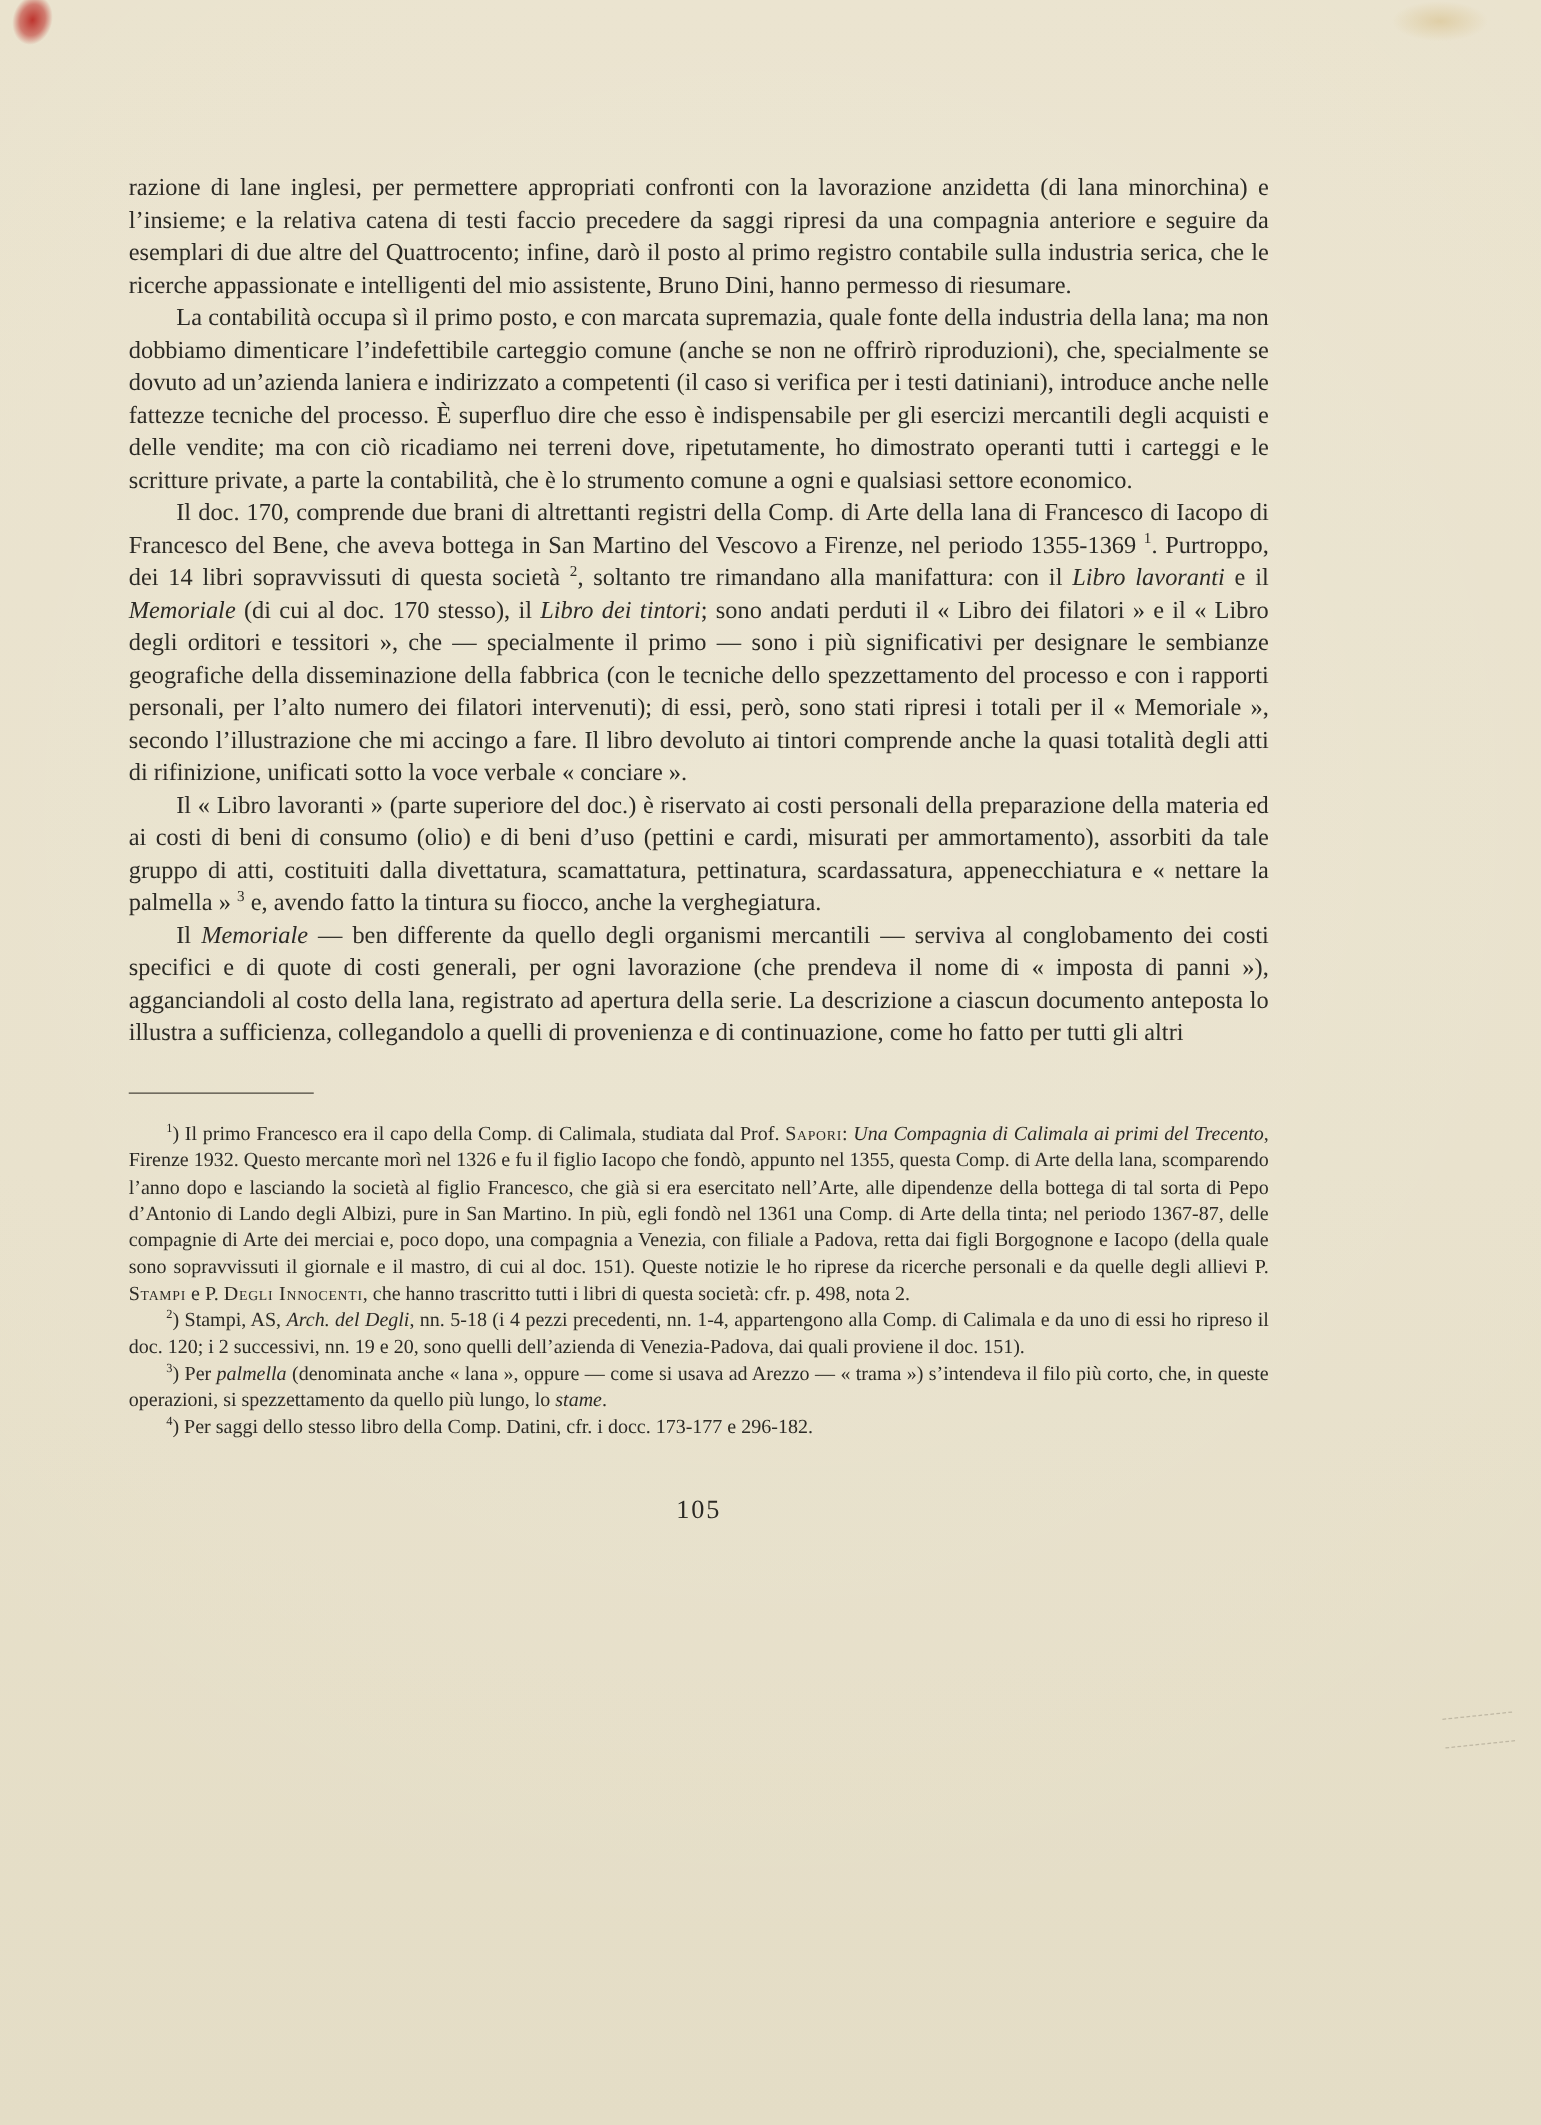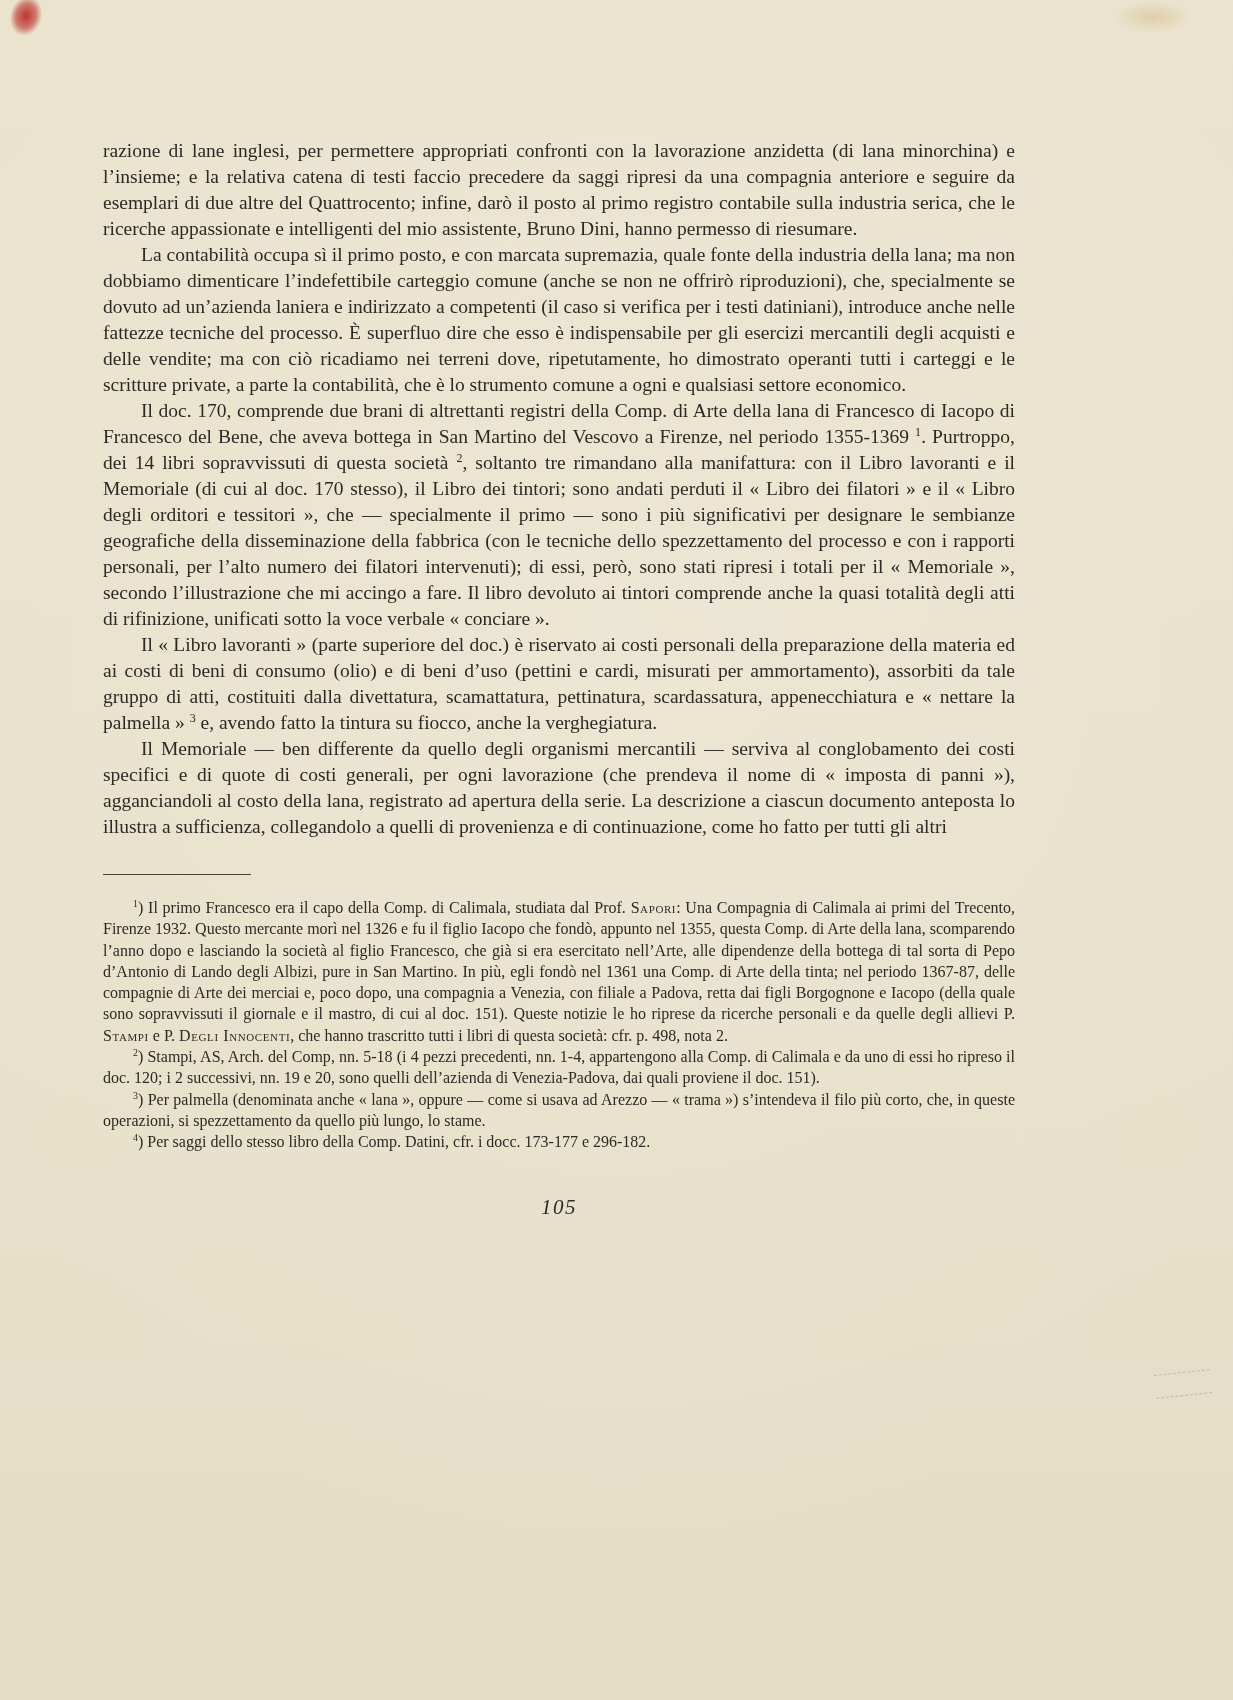--- a/index.html
+++ b/index.html
@@ -47,21 +47,21 @@
     top: 138px;
     width: 912px;
   }
   .para {
     margin: 0;
     text-align: justify;
     font-size: 19.5px;
     line-height: 26px;
   }
   .para.indent { text-indent: 38px; }
-  .it { }
+  .it { font-style: italic; }
   .sc { font-variant: small-caps; letter-spacing: 0.6px; }
   sup {
     font-size: 0.62em;
     line-height: 0;
     vertical-align: super;
   }
   .fn-rule {
     border: 0;
     border-top: 1.5px solid #4a463c;
     width: 148px;
@@ -70,21 +70,20 @@
   .footnote {
     margin: 0;
     text-align: justify;
     font-size: 16px;
     line-height: 21.3px;
     text-indent: 30px;
   }
   .page-number {
     margin-top: 42px;
     text-align: center;
-    font-style: italic;
     font-size: 21px;
     letter-spacing: 1.5px;
   }
 </style>
 </head>
 <body>
 
 <div class="page">
   <div class="stain-red"></div>
   <div class="stain-yellow"></div>
@@ -94,19 +93,19 @@
     <div>
         <p class="para"><span>razione di lane inglesi, per permettere appropriati confronti con la lavorazione anzidetta (di lana minorchina) e l’insieme; e la relativa catena di testi faccio precedere da saggi ripresi da una compagnia anteriore e seguire da esemplari di due altre del Quattrocento; infine, darò il posto al primo registro contabile sulla industria serica, che le ricerche appassionate e intelligenti del mio assistente, Bruno Dini, hanno permesso di riesumare.</span></p>
         <p class="para indent"><span>La contabilità occupa sì il primo posto, e con marcata supremazia, quale fonte della industria della lana; ma non dobbiamo dimenticare l’indefettibile carteggio comune (anche se non ne offrirò riproduzioni), che, specialmente se dovuto ad un’azienda laniera e indirizzato a competenti (il caso si verifica per i testi datiniani), introduce anche nelle fattezze tecniche del processo. È superfluo dire che esso è indispensabile per gli esercizi mercantili degli acquisti e delle vendite; ma con ciò ricadiamo nei terreni dove, ripetutamente, ho dimostrato operanti tutti i carteggi e le scritture private, a parte la contabilità, che è lo strumento comune a ogni e qualsiasi settore economico.</span></p>
         <p class="para indent"><span>Il doc. 170, comprende due brani di altrettanti registri della Comp. di Arte della lana di Francesco di Iacopo di Francesco del Bene, che aveva bottega in San Martino del Vescovo a Firenze, nel periodo 1355-1369 </span><sup>1</sup><span>. Purtroppo, dei 14 libri sopravvissuti di questa società </span><sup>2</sup><span>, soltanto tre rimandano alla manifattura: con il </span><span class="it">Libro lavoranti</span><span> e il </span><span class="it">Memoriale</span><span> (di cui al doc. 170 stesso), il </span><span class="it">Libro dei tintori</span><span>; sono andati perduti il « Libro dei filatori » e il « Libro degli orditori e tessitori », che — specialmente il primo — sono i più significativi per designare le sembianze geografiche della disseminazione della fabbrica (con le tecniche dello spezzettamento del processo e con i rapporti personali, per l’alto numero dei filatori intervenuti); di essi, però, sono stati ripresi i totali per il « Memoriale », secondo l’illustrazione che mi accingo a fare. Il libro devoluto ai tintori comprende anche la quasi totalità degli atti di rifinizione, unificati sotto la voce verbale « conciare ».</span></p>
         <p class="para indent"><span>Il « Libro lavoranti » (parte superiore del doc.) è riservato ai costi personali della preparazione della materia ed ai costi di beni di consumo (olio) e di beni d’uso (pettini e cardi, misurati per ammortamento), assorbiti da tale gruppo di atti, costituiti dalla divettatura, scamattatura, pettinatura, scardassatura, appenecchiatura e « nettare la palmella » </span><sup>3</sup><span> e, avendo fatto la tintura su fiocco, anche la verghegiatura.</span></p>
         <p class="para indent"><span>Il </span><span class="it">Memoriale</span><span> — ben differente da quello degli organismi mercantili — serviva al conglobamento dei costi specifici e di quote di costi generali, per ogni lavorazione (che prendeva il nome di « imposta di panni »), agganciandoli al costo della lana, registrato ad apertura della serie. La descrizione a ciascun documento anteposta lo illustra a sufficienza, collegandolo a quelli di provenienza e di continuazione, come ho fatto per tutti gli altri</span></p>
       </div>
     <hr class="fn-rule">
     <div>
         <p class="footnote"><sup>1</sup><span>) </span><span>Il primo Francesco era il capo della Comp. di Calimala, studiata dal Prof. </span><span class="sc">Sapori</span><span>: </span><span class="it">Una Compagnia di Calimala ai primi del Trecento</span><span>, Firenze 1932. Questo mercante morì nel 1326 e fu il figlio Iacopo che fondò, appunto nel 1355, questa Comp. di Arte della lana, scomparendo l’anno dopo e lasciando la società al figlio Francesco, che già si era esercitato nell’Arte, alle dipendenze della bottega di tal sorta di Pepo d’Antonio di Lando degli Albizi, pure in San Martino. In più, egli fondò nel 1361 una Comp. di Arte della tinta; nel periodo 1367-87, delle compagnie di Arte dei merciai e, poco dopo, una compagnia a Venezia, con filiale a Padova, retta dai figli Borgognone e Iacopo (della quale sono sopravvissuti il giornale e il mastro, di cui al doc. 151). Queste notizie le ho riprese da ricerche personali e da quelle degli allievi P. </span><span class="sc">Stampi</span><span> e P. </span><span class="sc">Degli Innocenti</span><span>, che hanno trascritto tutti i libri di questa società: cfr. p. 498, nota 2.</span></p>
-        <p class="footnote"><sup>2</sup><span>) </span><span>Stampi, AS, </span><span class="it">Arch. del Comp</span><span>, nn. 5-18 (i 4 pezzi precedenti, nn. 1-4, appartengono alla Comp. di Calimala e da uno di essi ho ripreso il doc. 120; i 2 successivi, nn. 19 e 20, sono quelli dell’azienda di Venezia-Padova, dai quali proviene il doc. 151).</span></p>
+        <p class="footnote"><sup>2</sup><span>) </span><span>Stampi, AS, </span><span class="it">Arch. del Degli</span><span>, nn. 5-18 (i 4 pezzi precedenti, nn. 1-4, appartengono alla Comp. di Calimala e da uno di essi ho ripreso il doc. 120; i 2 successivi, nn. 19 e 20, sono quelli dell’azienda di Venezia-Padova, dai quali proviene il doc. 151).</span></p>
         <p class="footnote"><sup>3</sup><span>) </span><span>Per </span><span class="it">palmella</span><span> (denominata anche « lana », oppure — come si usava ad Arezzo — « trama ») s’intendeva il filo più corto, che, in queste operazioni, si spezzettamento da quello più lungo, lo </span><span class="it">stame</span><span>.</span></p>
         <p class="footnote"><sup>4</sup><span>) </span><span>Per saggi dello stesso libro della Comp. Datini, cfr. i docc. 173-177 e 296-182.</span></p>
       </div>
     <div class="page-number">105</div>
   </div>
 </div>
 
 </body></html>

